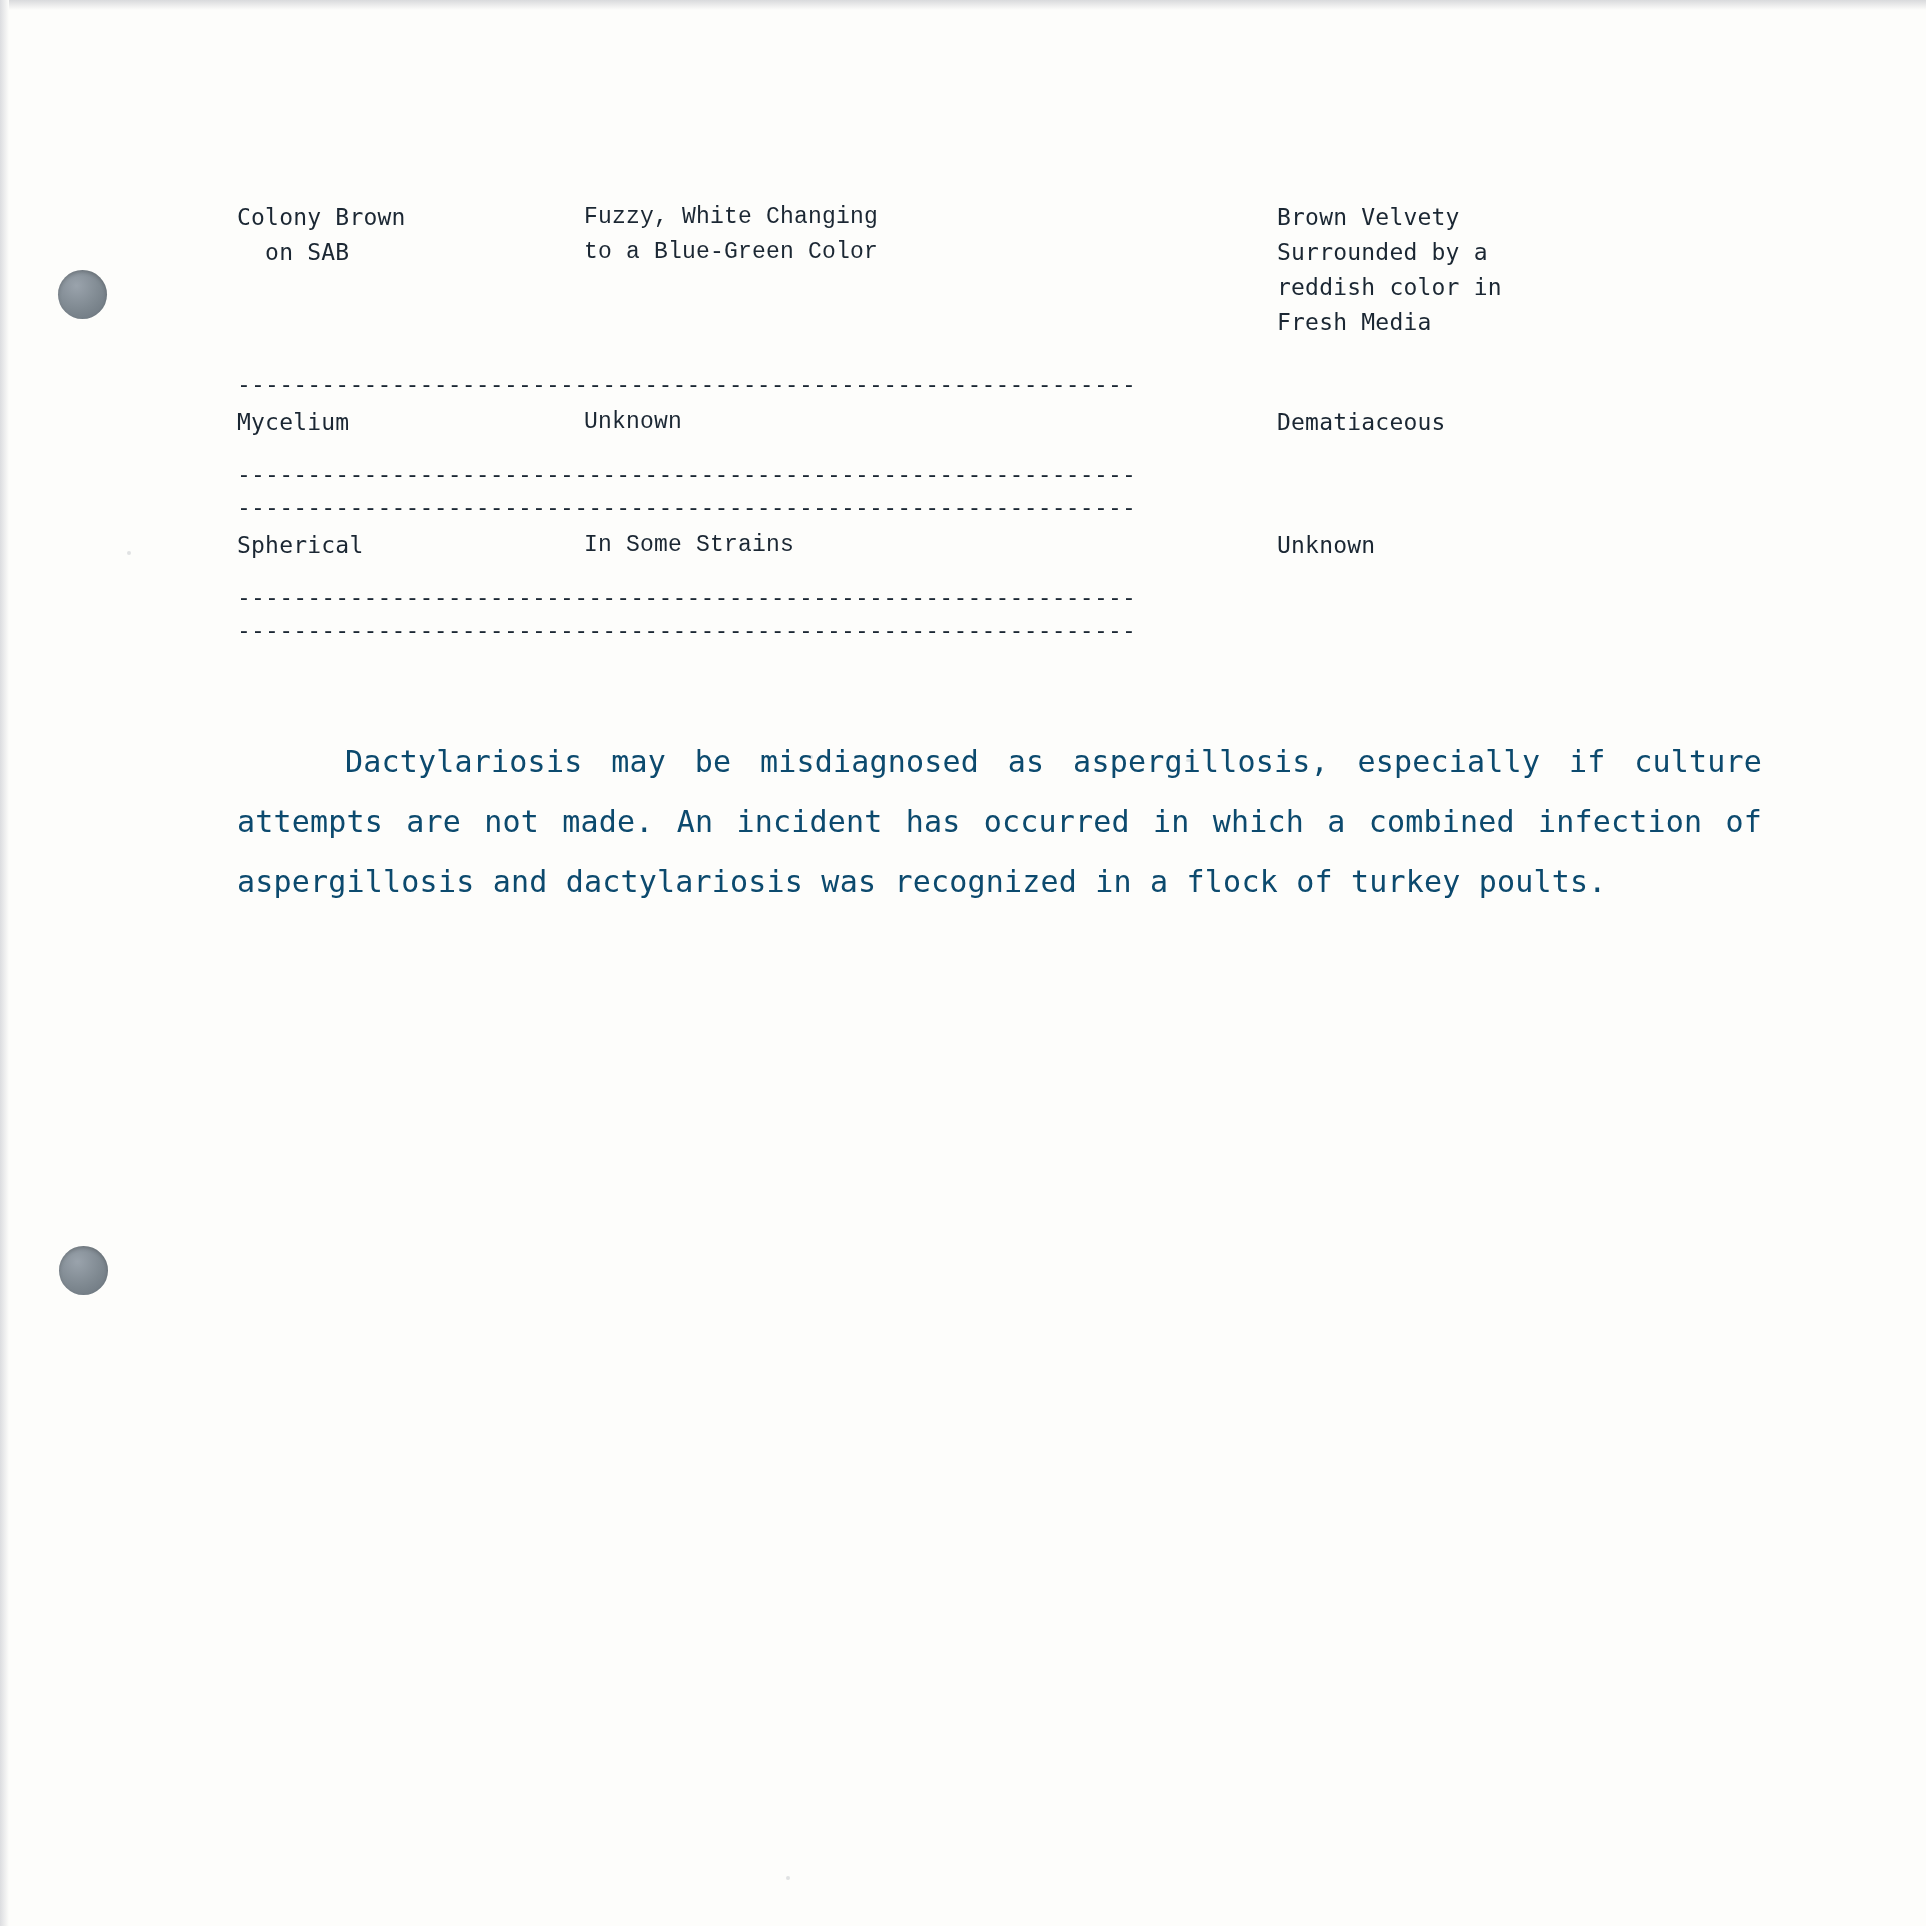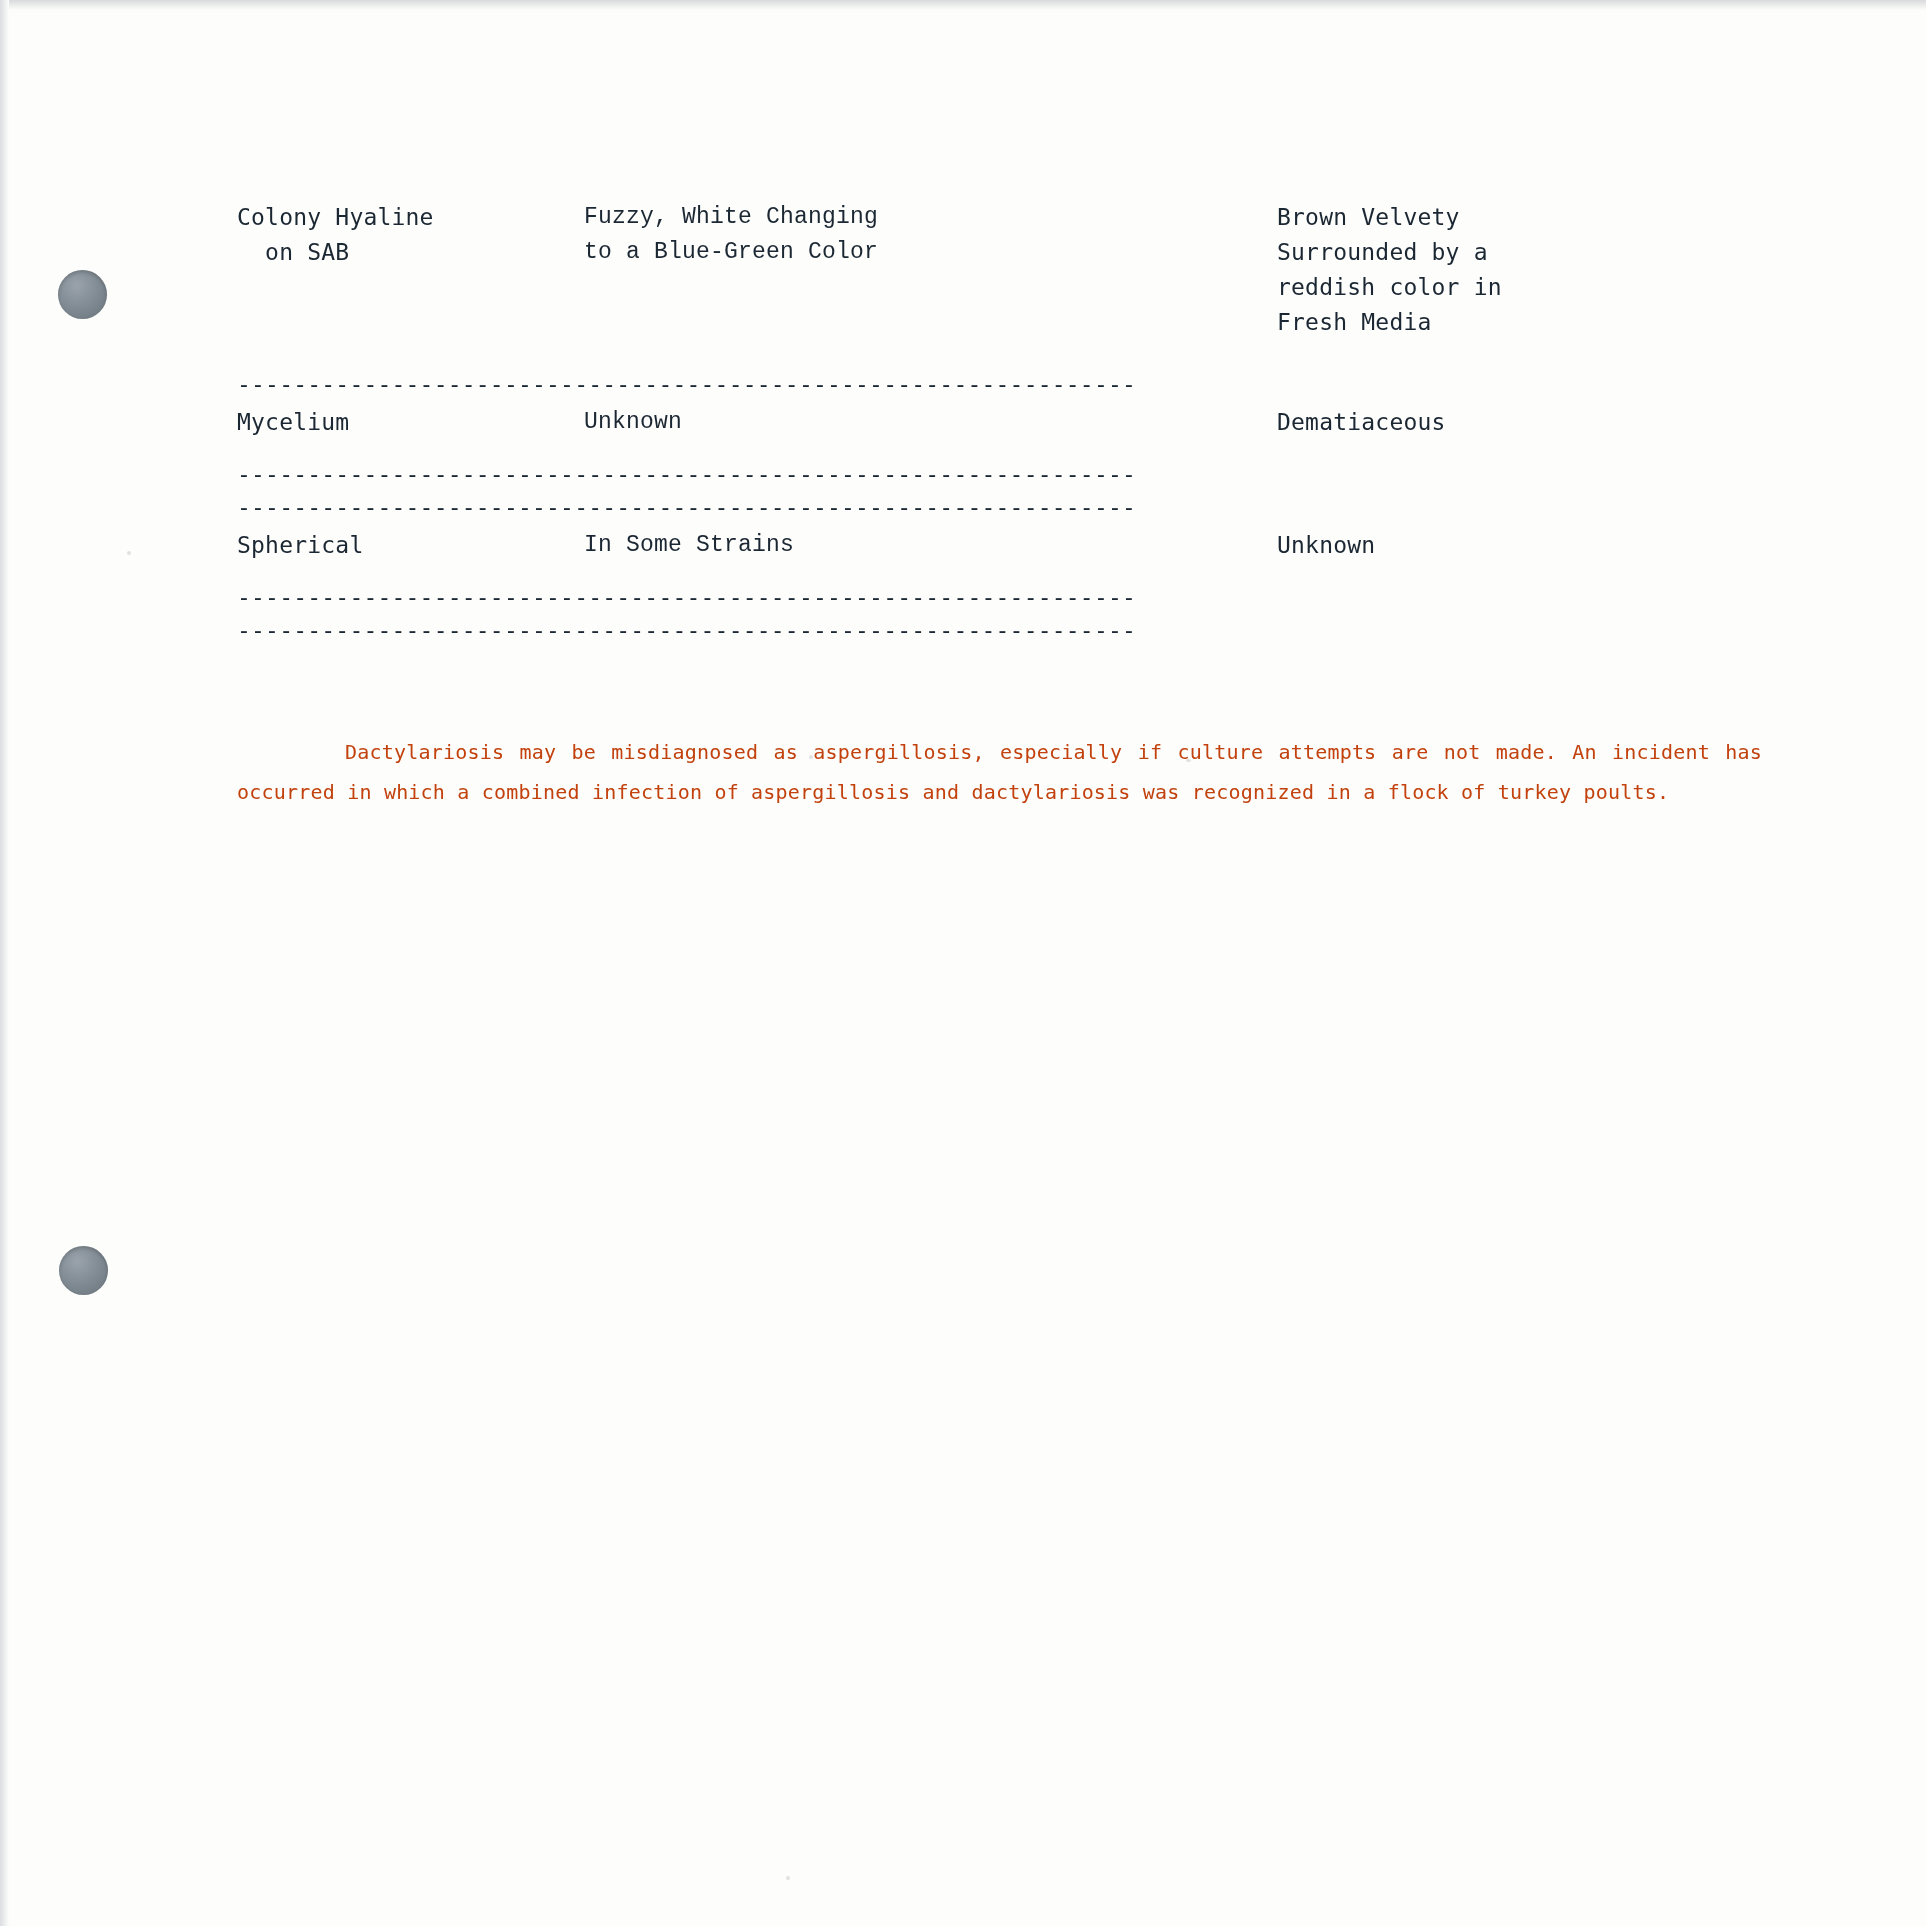--- a/index.html
+++ b/index.html
@@ -72,26 +72,26 @@
     color: #1b2733;
     height: 24px;
   }
   .rule-gap-a { height: 33px; }
   .gap-md { height: 23px; }
   .gap-xs { height: 8.5px; }
 
   
   .para {
     margin-top: 89px;
-    font-size: 20px;
+    font-size: 30px;
     line-height: 2.0;
     text-align: justify;
     text-indent: 108px;
     letter-spacing: 0.2px;
-    color: #c2410c;
+    color: #0c4a6e;
   }
 
   
   .speck {
     position: absolute;
     background: #c9ccd0;
     border-radius: 50%;
     opacity: 0.55;
   }
 </style>
@@ -110,21 +110,21 @@
   <div class="speck" style="left:1186px; top:759px; width:4.6px; height:3.1px;"></div>
   <div class="speck" style="left:786px; top:1876px; width:3.9px; height:3.9px;"></div>
 
   <div class="speck" style="left:127px; top:551px; width:3.9px; height:3.9px;"></div>
 
   <div class="content">
 
     <div class="table-block">
 
       <div class="row">
-        <div class="col-1">Colony Hyaline
+        <div class="col-1">Colony Brown
   on SAB</div>
         <div class="col-2">Fuzzy, White Changing
 to a Blue-Green Color</div>
         <div class="col-3">Brown Velvety
 Surrounded by a
 reddish color in
 Fresh Media</div>
       </div>
 
       <div class="rule-gap-a"></div>

